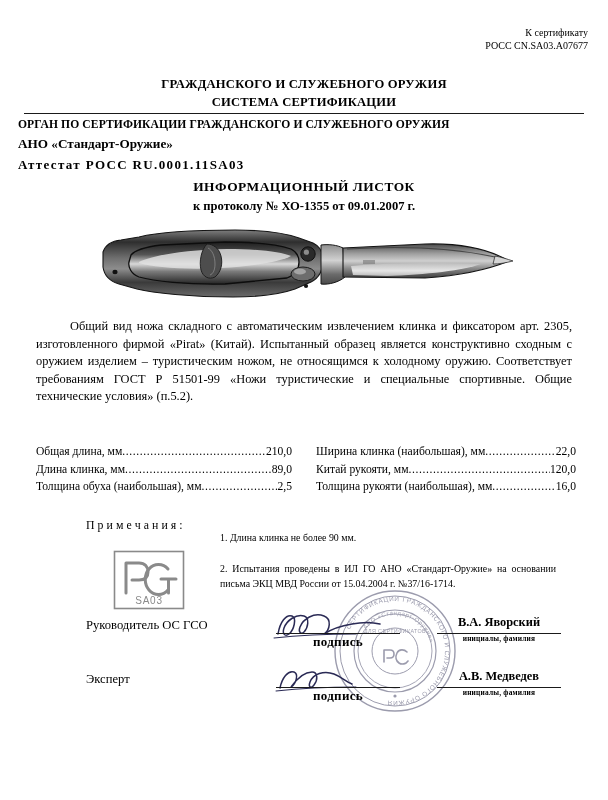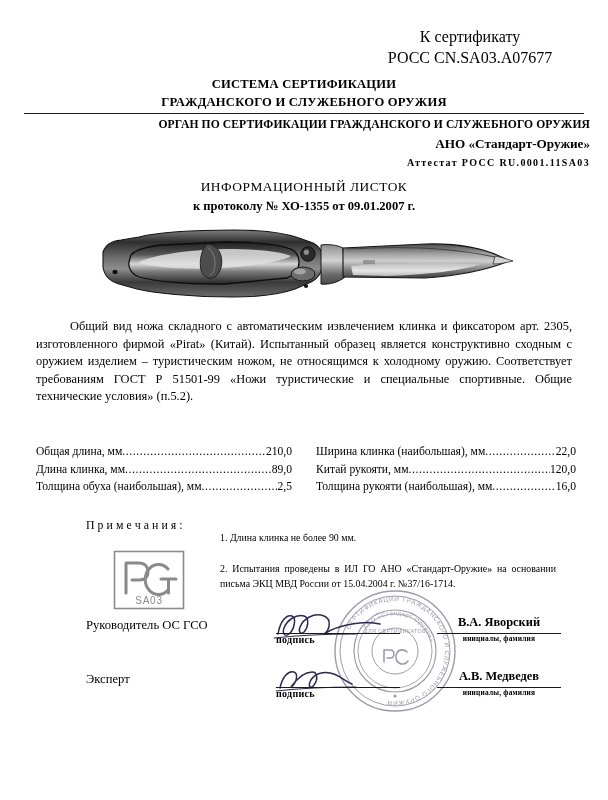--- a/index.html
+++ b/index.html
@@ -22,23 +22,23 @@
     width: 608px;
     height: 800px;
   }
 
   
   .cert-ref {
     position: absolute;
     left: 352px;
     top: 26px;
     width: 236px;
-    font-size: 16px;
+    font-size: 10px;
     line-height: 1.33;
-    text-align: center;
+    text-align: right;
   }
   .cert-ref .line1 { display: block; }
   .cert-ref .line2 { display: block; }
 
   
   .sys-header {
     position: absolute;
     left: 24px;
     top: 76px;
     width: 560px;
@@ -57,58 +57,58 @@
     width: 560px;
     height: 0;
     border-top: 1.6px solid #1a1a1a;
   }
 
   .organ-block {
     position: absolute;
     left: 18px;
     top: 116px;
     width: 572px;
-    text-align: right;
+    text-align: left;
   }
   .organ-line {
     display: block;
     font-size: 11.6px;
     font-weight: bold;
     line-height: 1.5;
     letter-spacing: 0.1px;
   }
   .ano-line {
     display: block;
     font-size: 13.2px;
     font-weight: bold;
     line-height: 1.5;
     margin-top: 1px;
   }
   .attestat-line {
     display: block;
-    font-size: 10px;
+    font-size: 13px;
     font-weight: bold;
     letter-spacing: 1.35px;
     line-height: 1.6;
     margin-top: 1px;
     font-family: Liberation Serif, serif;
   }
 
   
   .doc-title {
     position: absolute;
     left: 18px;
     top: 177px;
     width: 572px;
     text-align: center;
   }
   .doc-title .main {
     display: block;
     font-size: 13.4px;
-    font-weight: normal;
+    font-weight: bold;
     letter-spacing: 0.5px;
     line-height: 1.45;
   }
   .doc-title .sub {
     display: block;
     font-size: 12.6px;
     font-weight: bold;
     line-height: 1.5;
     margin-top: 1px;
   }
@@ -228,21 +228,22 @@
     left: 276px;
     top: 25px;
     width: 124px;
     border-bottom: 1px solid #1a1a1a;
   }
   .sig-cap-sign {
     position: absolute;
     left: 276px;
     top: 26px;
     width: 124px;
-    font-size: 10px;
+    text-align: center;
+    font-size: 13px;
     font-weight: bold;
     letter-spacing: 0.3px;
   }
   .sig-line-name {
     position: absolute;
     left: 437px;
     top: 25px;
     width: 124px;
     border-bottom: 1px solid #1a1a1a;
   }
@@ -290,22 +291,22 @@
 <body>
 
 <div class="page">
 
   <div class="cert-ref">
     <span class="line1">К сертификату</span>
     <span class="line2">РОСС CN.SA03.A07677</span>
   </div>
 
   <div class="sys-header">
+    <span>ГРАЖДАНСКОГО И СЛУЖЕБНОГО ОРУЖИЯ</span>
     <span>СИСТЕМА СЕРТИФИКАЦИИ</span>
-    <span>ГРАЖДАНСКОГО И СЛУЖЕБНОГО ОРУЖИЯ</span>
   </div>
 
   <div class="hrule"></div>
 
   <div class="organ-block">
     <span class="organ-line">ОРГАН ПО СЕРТИФИКАЦИИ ГРАЖДАНСКОГО И СЛУЖЕБНОГО ОРУЖИЯ</span>
     <span class="ano-line">АНО «Стандарт-Оружие»</span>
     <span class="attestat-line">Аттестат РОСС RU.0001.11SA03</span>
   </div>
 

